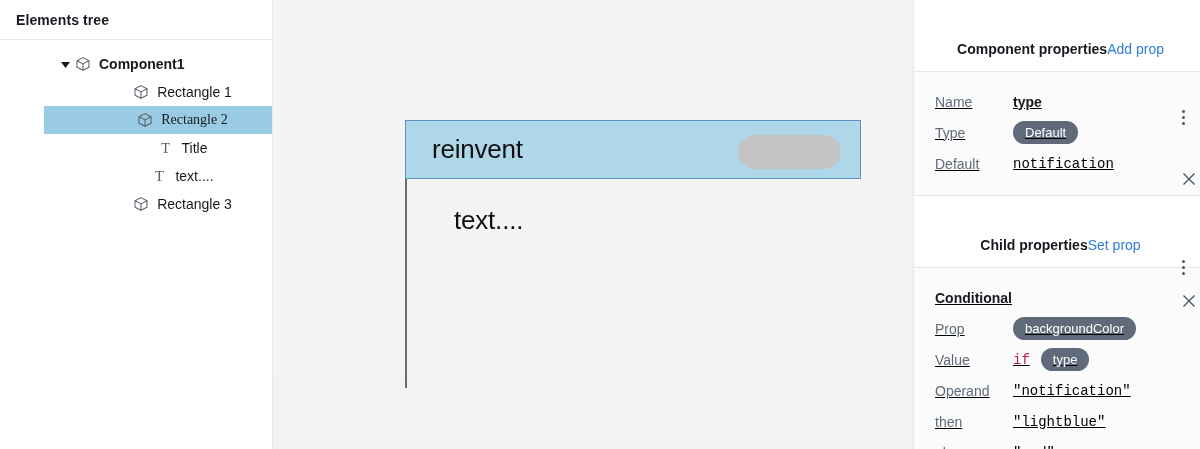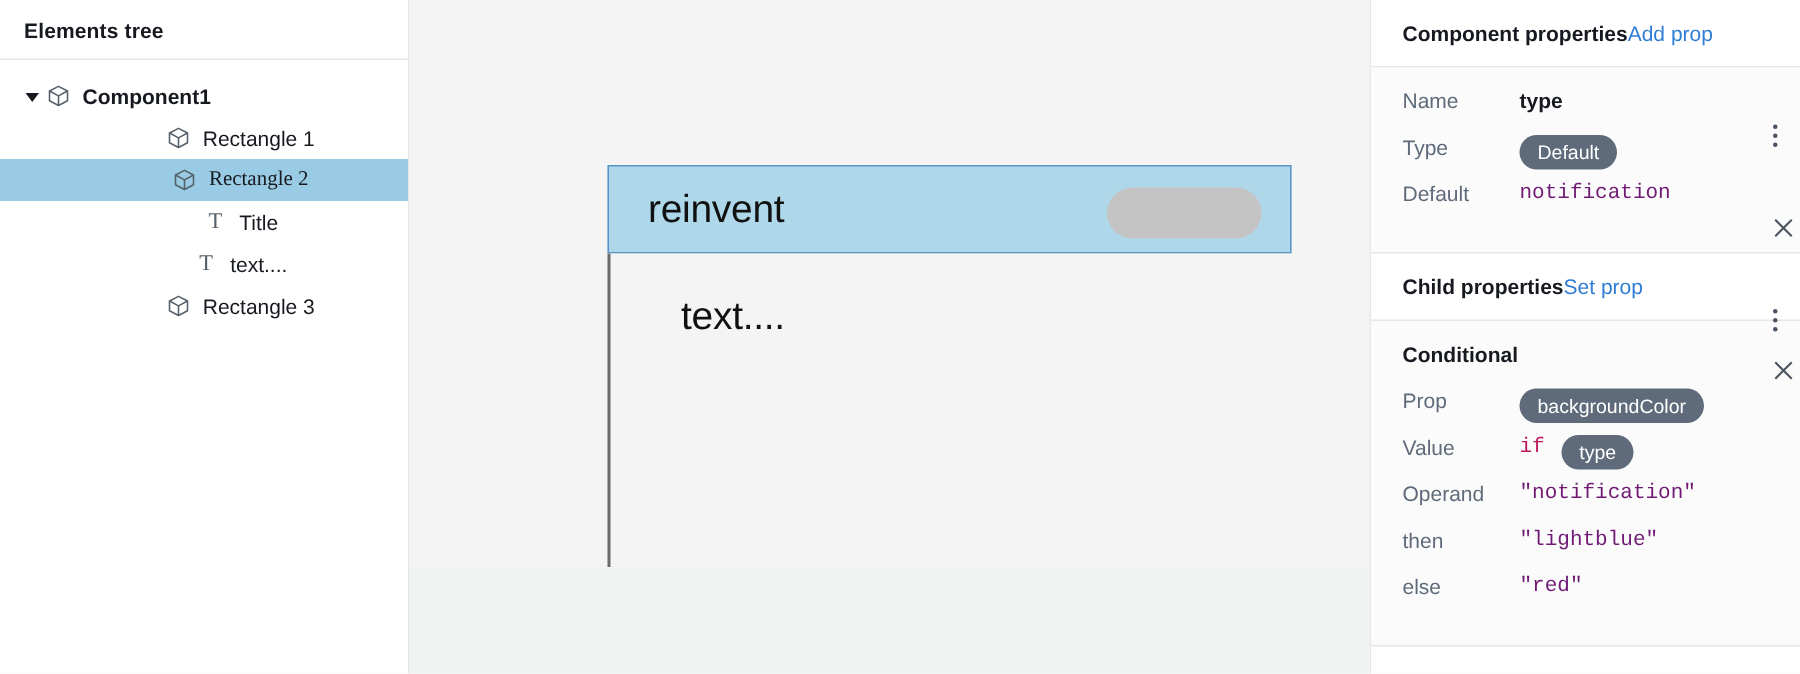--- a/index.html
+++ b/index.html
@@ -40,20 +40,21 @@
     background: #ffffff;
   }
   .sidebar-header-title {
     font-size: 14px;
     font-weight: bold;
     color: #16191f;
     letter-spacing: 0.1px;
   }
   .tree {
     padding-top: 10px;
+    margin-left: 44px;
   }
   .tree-row {
     height: 28px;
     display: flex;
     align-items: center;
     font-size: 14px;
     color: #16191f;
     box-sizing: border-box;
   }
   .tree-row.depth0 { padding-left: 14px; }
@@ -101,21 +102,21 @@
     position: absolute;
     left: 0px;
     top: 0px;
     width: 638px;
     height: 379px;
     background: #f4f4f4;
   }
   .preview-card {
     position: absolute;
     left: 92px;
-    top: 110px;
+    top: 120px;
     width: 456px;
     height: 268px;
     padding-left: 40px;
   }
   .preview-header {
     position: relative;
     height: 59px;
     background: #aed8e9;
     border: 1px solid #5b93c4;
     box-sizing: border-box;
@@ -161,67 +162,70 @@
     height: 449px;
     background: #ffffff;
     border-left: 1px solid #e4e6e8;
     box-sizing: border-box;
     overflow: hidden;
   }
   .panel-section-header {
     height: 45px;
     display: flex;
     align-items: center;
-    justify-content: flex-start;
+    justify-content: center;
     padding: 0 14px 0 21px;
     box-sizing: border-box;
     border-bottom: 1px solid #e4e6e8;
     background: #ffffff;
+    margin-top: 27px;
   }
   .panel-section-title {
     font-size: 14px;
     font-weight: bold;
     color: #16191f;
   }
   .panel-link {
     font-size: 14px;
     color: #2f7dd4;
     cursor: pointer;
   }
   .panel-body {
     position: relative;
     padding: 14px 0 16px 0;
     background: #fbfbfb;
     border-bottom: 1px solid #e4e6e8;
   }
   .prop-row {
     display: flex;
+    align-items: center;
     min-height: 31px;
     padding-left: 21px;
     box-sizing: border-box;
+    text-decoration: underline;
   }
   .prop-label {
     width: 78px;
     flex: 0 0 78px;
     font-size: 14px;
     color: #5f6b7a;
   }
   .prop-label.bold {
     font-weight: bold;
     color: #16191f;
   }
   .prop-value-bold {
     font-size: 14px;
     font-weight: bold;
     color: #16191f;
   }
   .prop-value-code {
     font-family: "Liberation Mono", monospace;
     font-size: 14px;
-    color: #701a75;
+    color: #000000;
     white-space: nowrap;
   }
   .kw-if {
     font-family: "Liberation Mono", monospace;
     font-size: 14px;
     color: #be185d;
     margin-right: 11px;
   }
   .badge {
     display: inline-flex;

